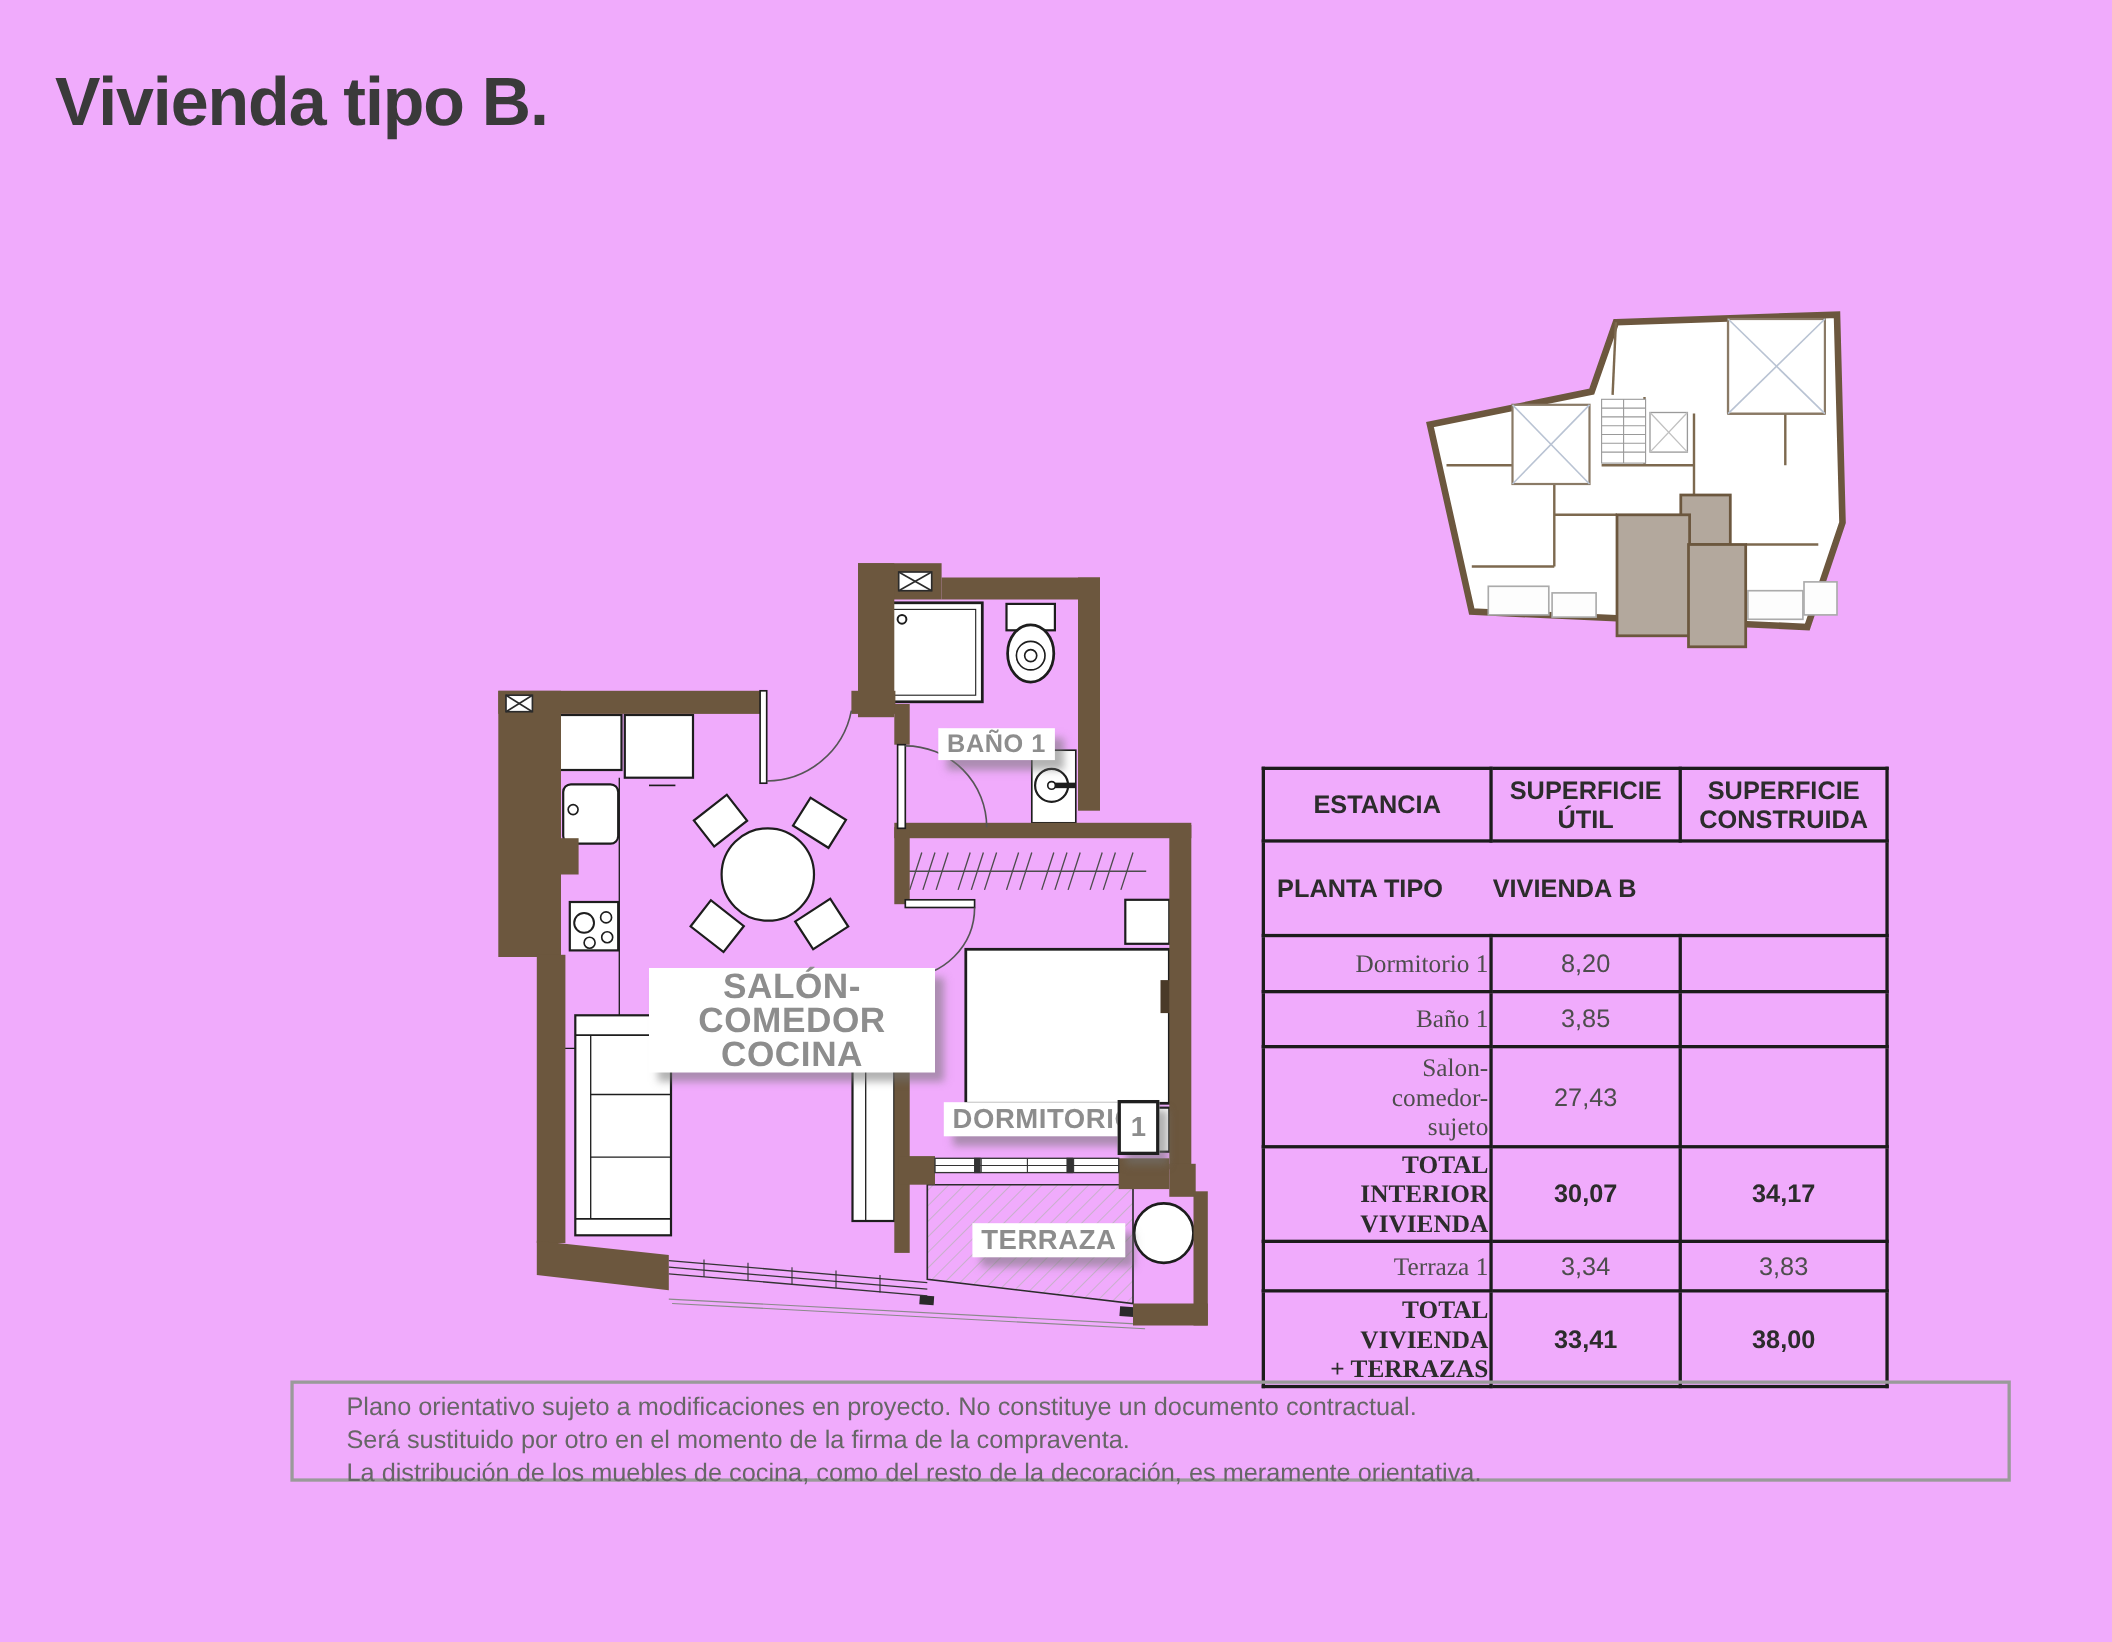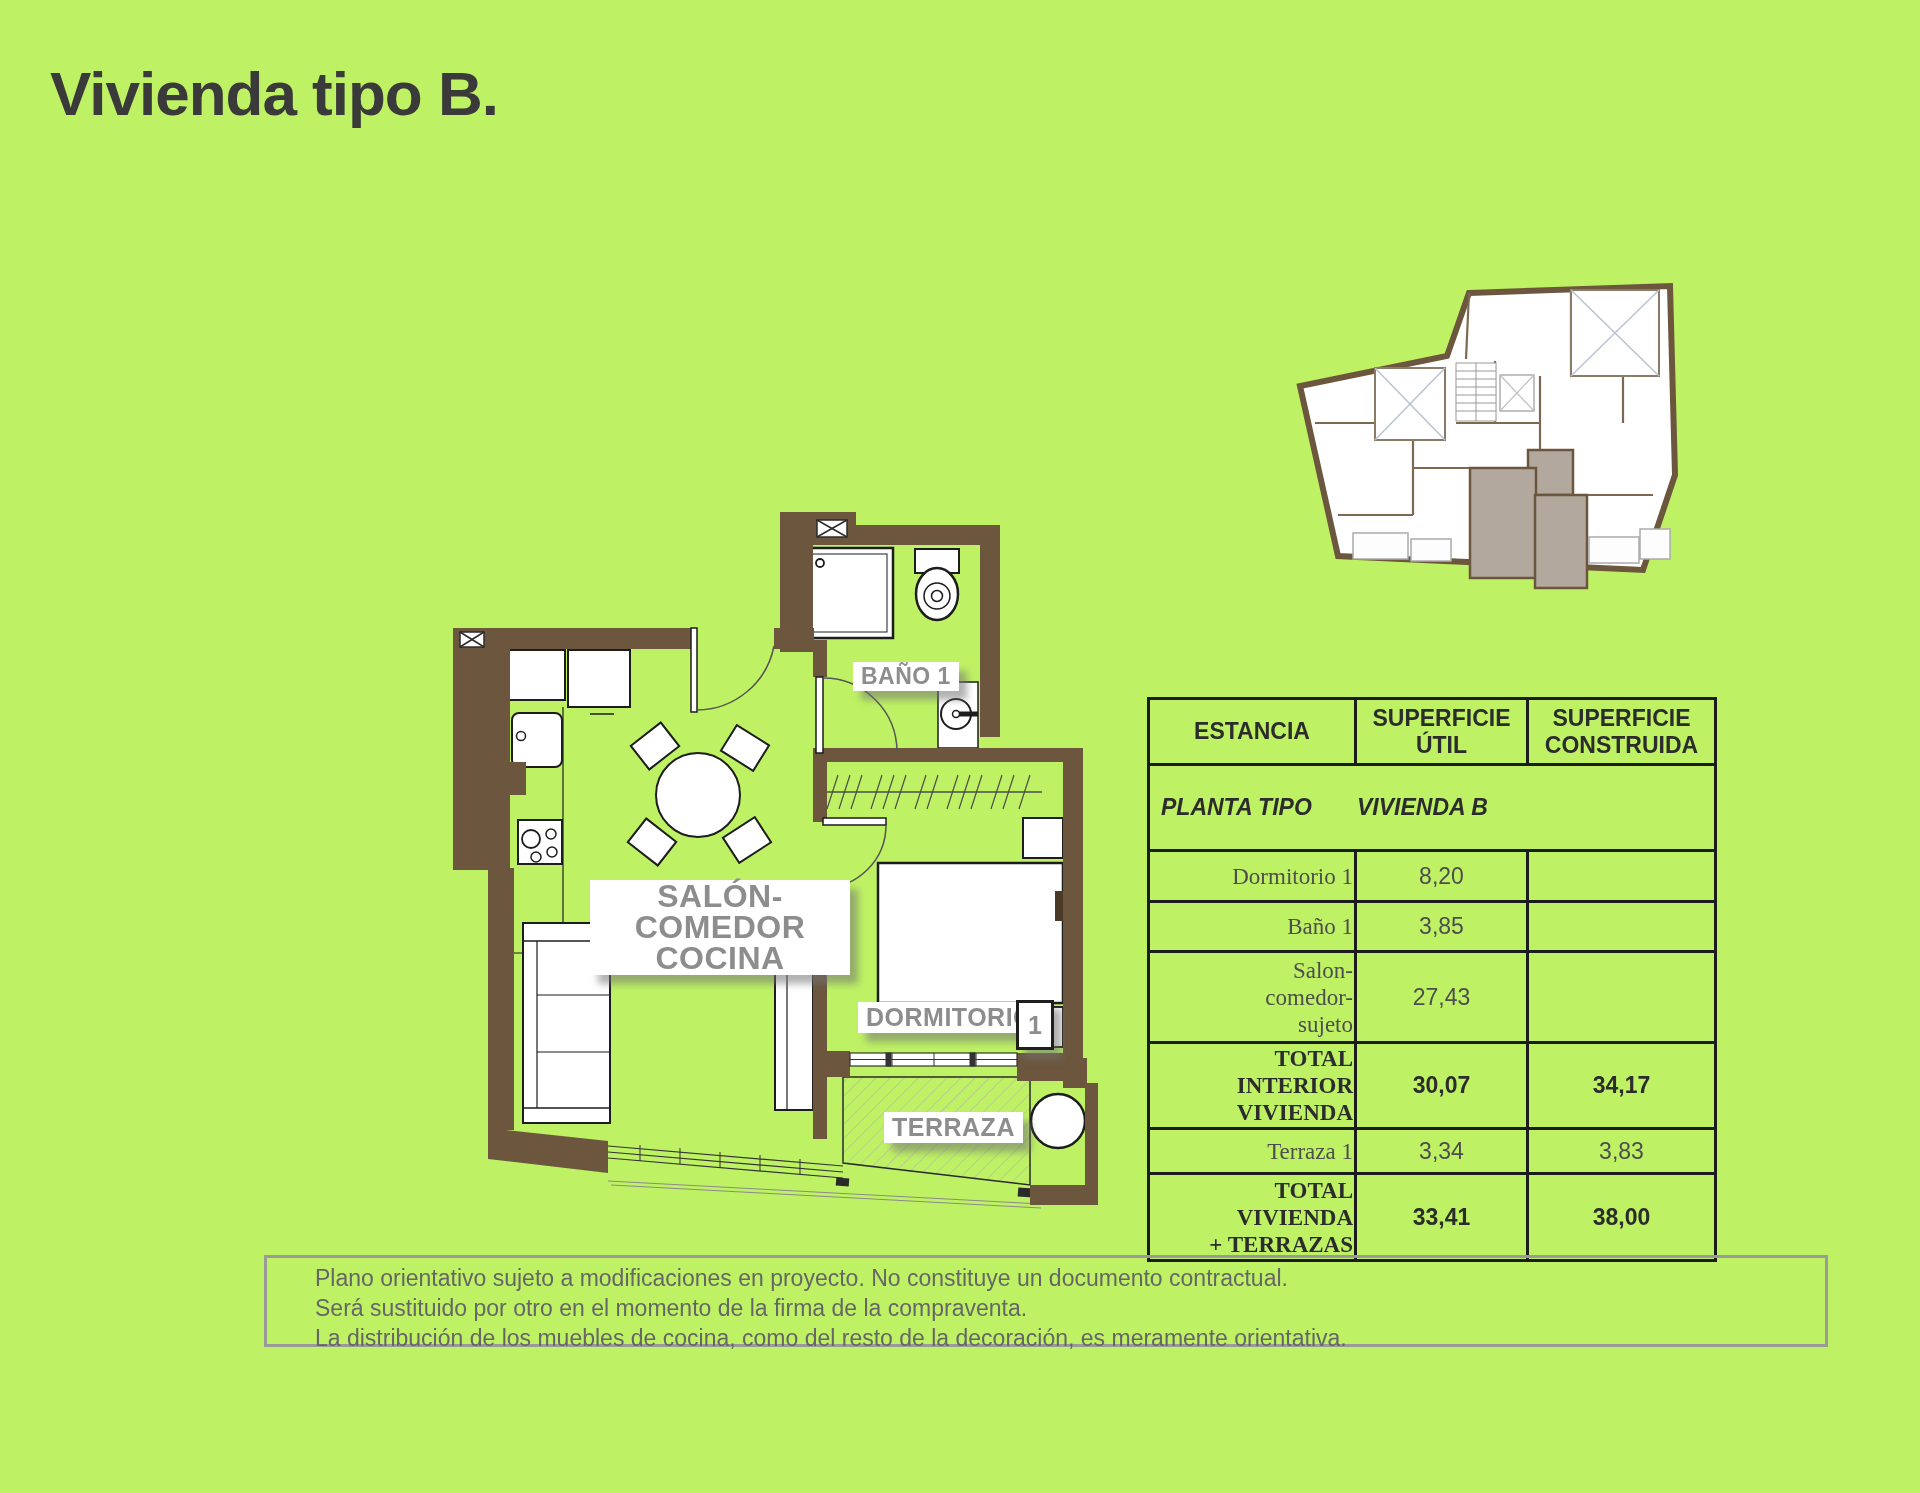--- a/index.html
+++ b/index.html
@@ -1,16 +1,16 @@
 <!DOCTYPE html>
 <html><head>
 <meta charset="utf-8">
 <style>
   html,body{margin:0;padding:0;background:#e8e8e8;}
-  .page{position:relative;width:1920px;height:1493px;background:#bef264;overflow:hidden;
+  .page{position:relative;width:1920px;height:1493px;background:#f0abfc;overflow:hidden;
         font-family:"Liberation Sans", sans-serif;}
 
   
   .title{position:absolute;left:50px;top:58px;font-size:62px;font-weight:700;
          color:#3a3a3a;letter-spacing:-1px;}
 
   
   .room-label{position:absolute;color:#8d8d8d;font-weight:700;background:#ffffff;
               padding:1px 8px;box-shadow:8px 9px 7px rgba(115,115,115,.55);
               letter-spacing:.5px;white-space:pre-line;text-align:center;}
@@ -26,21 +26,21 @@
   
   .surfaces{position:absolute;left:1147px;top:697px;width:567px;border-collapse:collapse;
             table-layout:fixed;color:#4d4d4d;}
   .surfaces td,.surfaces th{border:3px solid #1c1c1c;vertical-align:middle;
             font-size:23px;white-space:pre-line;overflow:hidden;}
   .surfaces th{font-weight:700;color:#2c2c2c;text-align:center;line-height:27px;}
   .surfaces .name{text-align:right;padding-left:10px;line-height:27px;font-family:Liberation Serif, serif;}
   .surfaces .val{text-align:center;}
   .surfaces .totals{font-weight:700;color:#2c2c2c;font-size:24px;}
   .surfaces .subrow td{font-weight:700;color:#2c2c2c;}
-  .subflex{display:flex;font-style:italic;}
+  .subflex{display:flex;}
   .subflex .s1{width:196px;padding-left:10px;}
 
   
   .disclaimer{position:absolute;left:264px;top:1255px;width:1564px;height:92px;
               border:3px solid #9a9a9a;color:#666;font-size:23px;line-height:30px;
               padding:5px 0 0 48px;box-sizing:border-box;}
 
   svg{position:absolute;}
   .plan-svg{left:440px;top:495px;}
   .key-svg{left:1293px;top:263px;}

